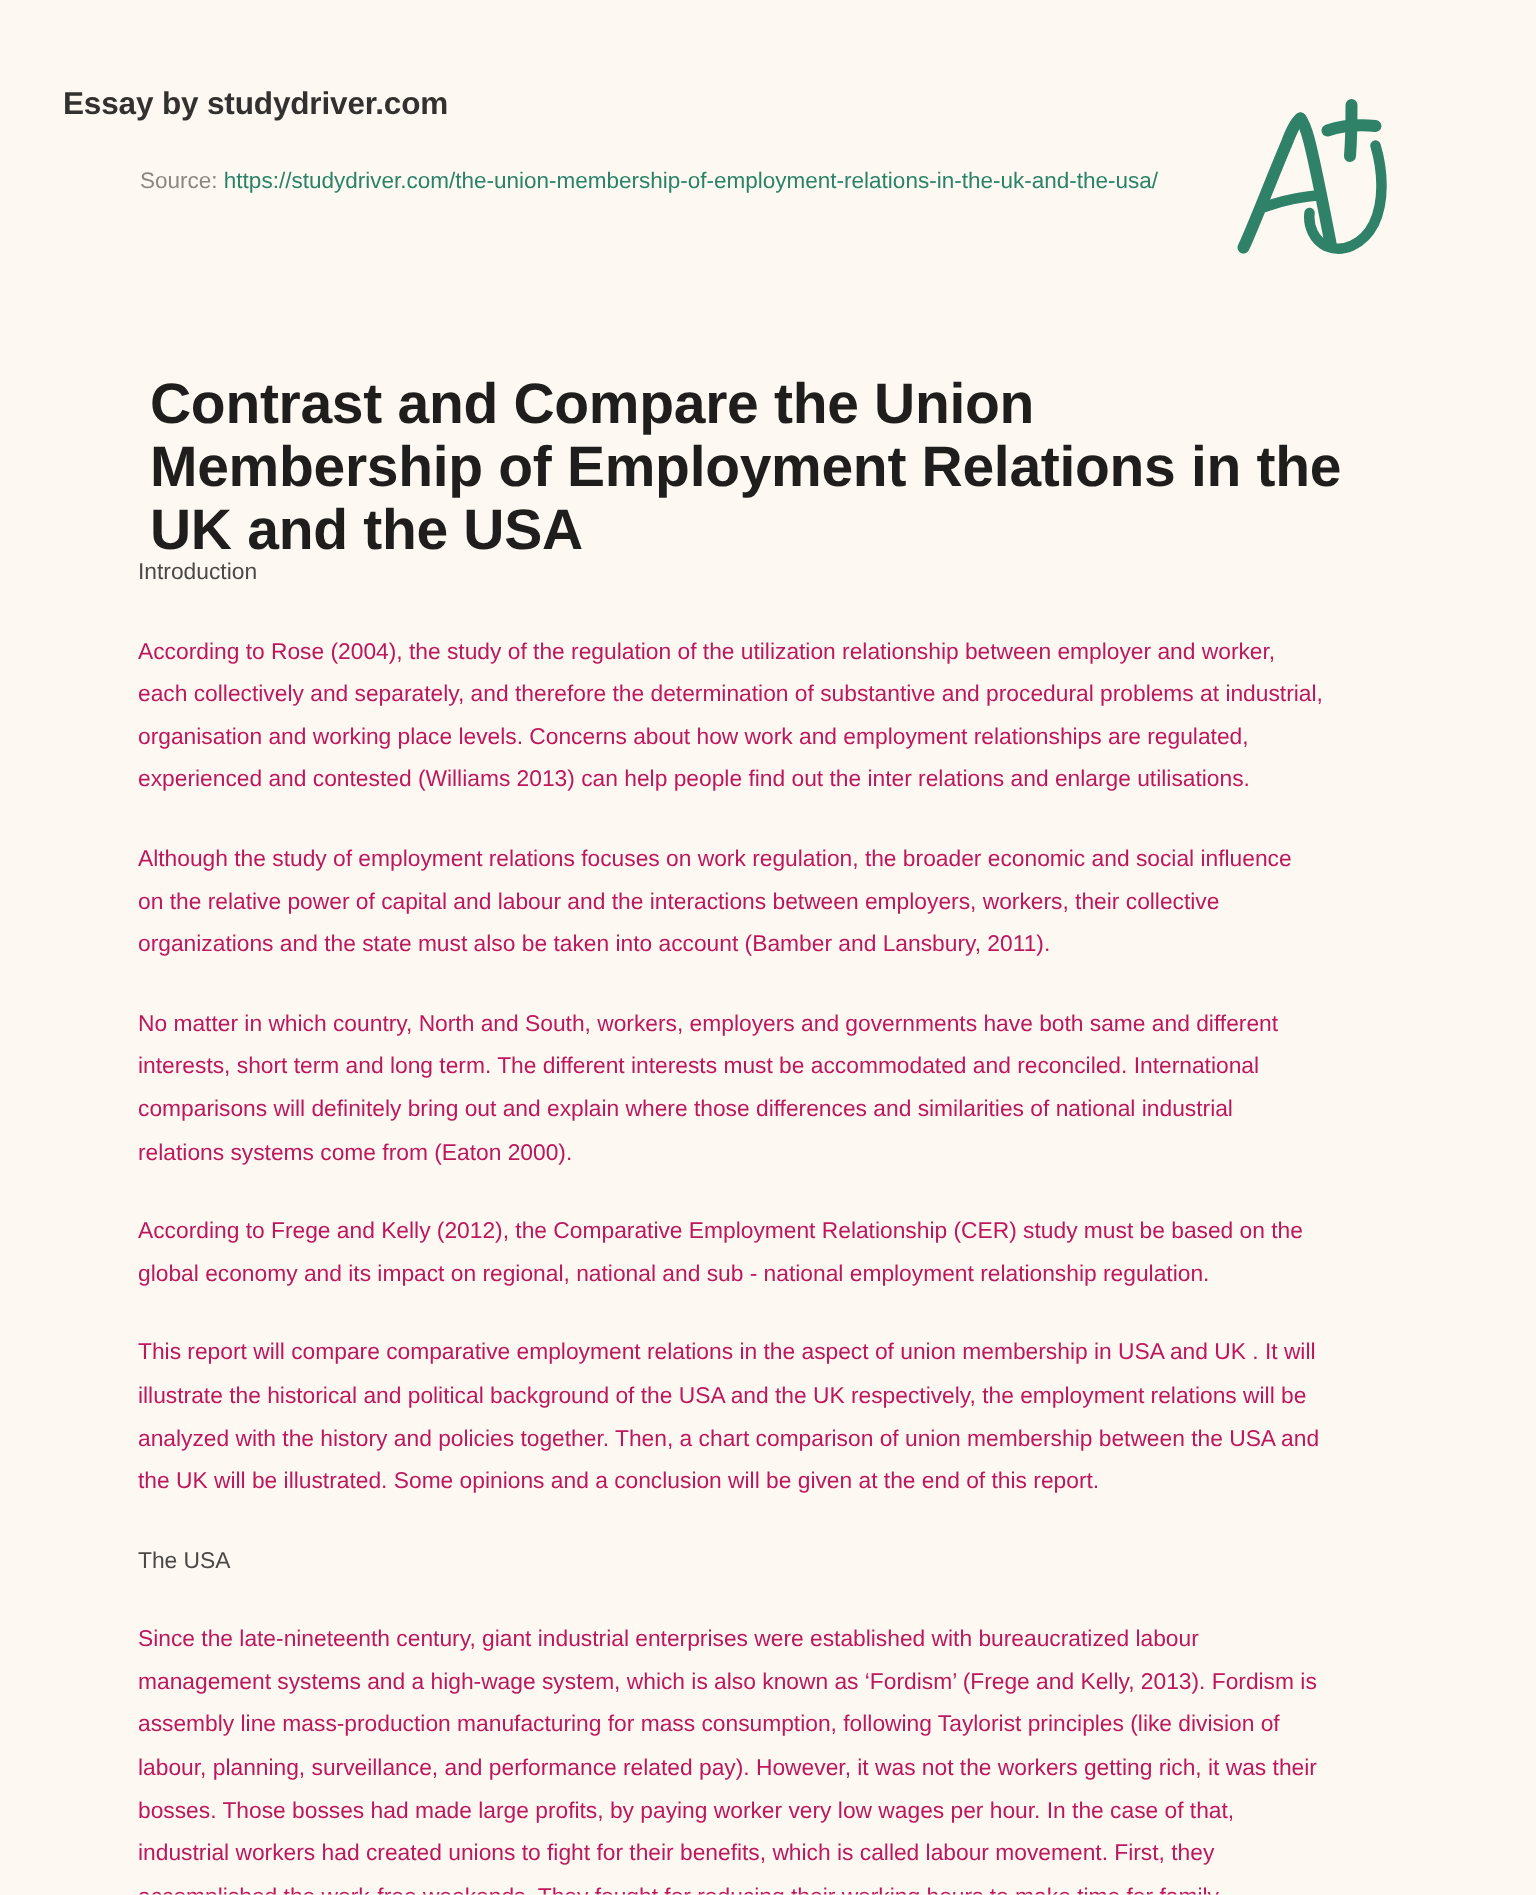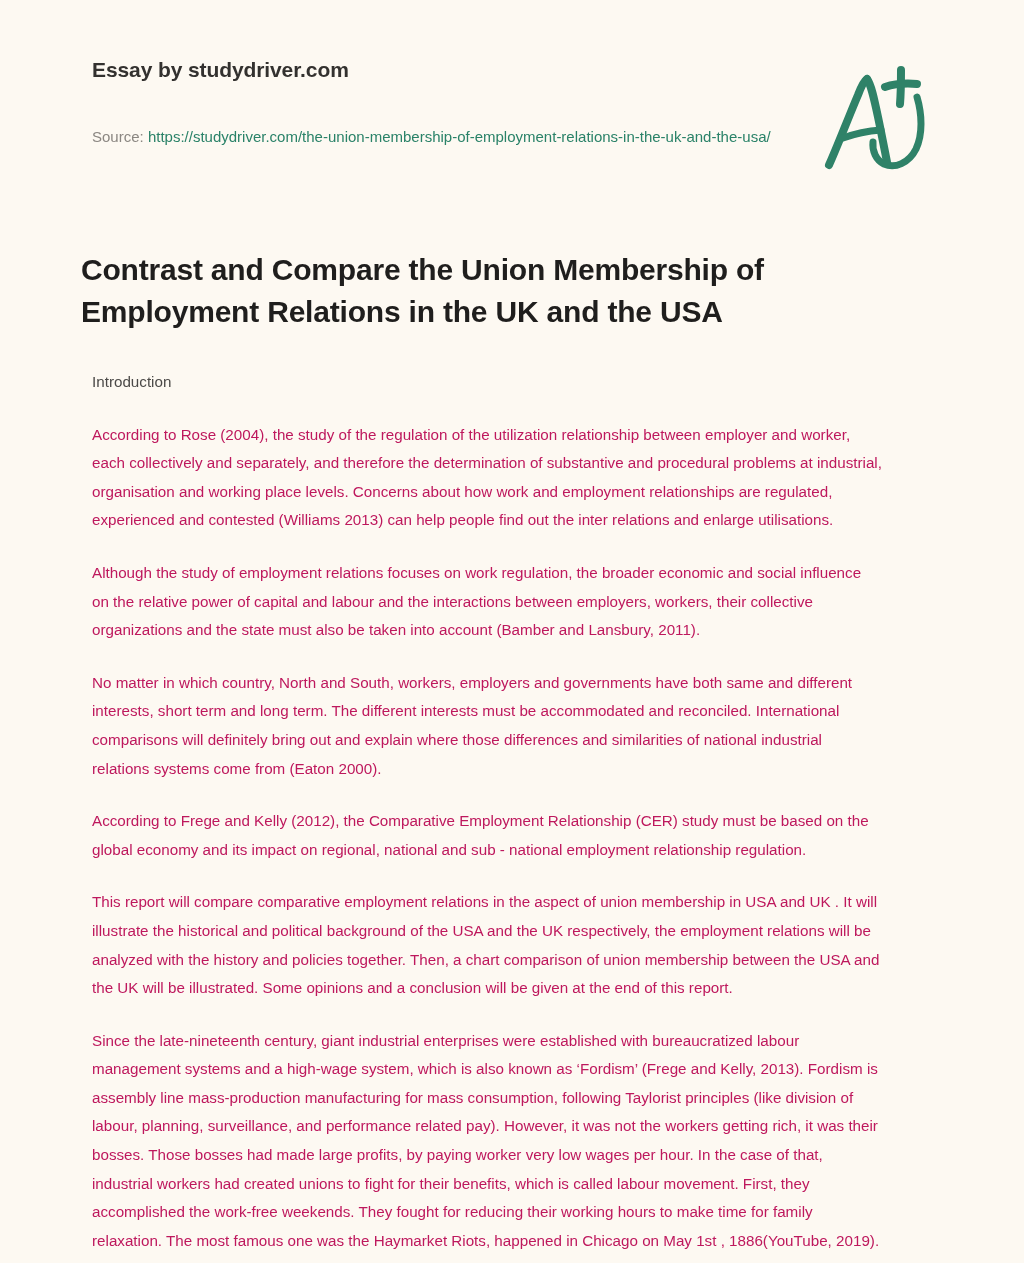--- a/index.html
+++ b/index.html
@@ -22,21 +22,21 @@
     height: 1263px;
     box-sizing: border-box;
   }
 
   
   .header {
     position: absolute;
     left: 0;
     top: 0;
     width: 1024px;
-    padding: 56px 88px 0 92px;
+    padding: 56px 88px 0 42px;
     box-sizing: border-box;
   }
 
   .header-row {
     display: flex;
     align-items: flex-start;
     justify-content: space-between;
   }
 
   .header-left {
@@ -46,25 +46,26 @@
   .essay-by {
     font-size: 21px;
     font-weight: bold;
     line-height: 28px;
     color: #33312f;
     letter-spacing: -0.1px;
     margin: 0;
   }
 
   .source-line {
-    margin-top: 38px;
+    margin-top: 22px;
     font-size: 15px;
     line-height: 29px;
     color: #8b8782;
     word-break: break-word;
+    text-align: right;
   }
 
   .source-label {
     color: #8b8782;
   }
 
   .source-url {
     color: #2a8268;
     text-decoration: none;
     word-break: break-all;
@@ -76,24 +77,24 @@
     margin-top: 6px;
     flex: 0 0 120px;
     display: flex;
     align-items: flex-start;
     justify-content: flex-end;
   }
 
   
   .doc-title {
     position: absolute;
-    left: 81px;
+    left: 100px;
     top: 249px;
     width: 800px;
-    font-size: 30px;
+    font-size: 38px;
     font-weight: bold;
     line-height: 42px;
     color: #1f1e1d;
     letter-spacing: -0.2px;
     margin: 0;
   }
 
   
   .doc-body {
     position: absolute;
@@ -160,16 +161,17 @@
   <h1 class="doc-title">Contrast and Compare the Union Membership of Employment Relations in the UK and the USA</h1>
 
   <div class="doc-body">
 
   <p class="section-head">Introduction</p>
       <p class="para">According to Rose (2004), the study of the regulation of the utilization relationship between employer and worker, each collectively and separately, and therefore the determination of substantive and procedural problems at industrial, organisation and working place levels. Concerns about how work and employment relationships are regulated, experienced and contested (Williams 2013) can help people find out the inter relations and enlarge utilisations.</p>
       <p class="para">Although the study of employment relations focuses on work regulation, the broader economic and social influence on the relative power of capital and labour and the interactions between employers, workers, their collective organizations and the state must also be taken into account (Bamber and Lansbury, 2011).</p>
       <p class="para">No matter in which country, North and South, workers, employers and governments have both same and different interests, short term and long term. The different interests must be accommodated and reconciled. International comparisons will definitely bring out and explain where those differences and similarities of national industrial relations systems come from (Eaton 2000).</p>
       <p class="para">According to Frege and Kelly (2012), the Comparative Employment Relationship (CER) study must be based on the global economy and its impact on regional, national and sub - national employment relationship regulation.</p>
       <p class="para">This report will compare comparative employment relations in the aspect of union membership in USA and UK . It will illustrate the historical and political background of the USA and the UK respectively, the employment relations will be analyzed with the history and policies together. Then, a chart comparison of union membership between the USA and the UK will be illustrated. Some opinions and a conclusion will be given at the end of this report.</p>
+      <p class="section-head">The USA</p>
       <p class="para">Since the late-nineteenth century, giant industrial enterprises were established with bureaucratized labour management systems and a high-wage system, which is also known as ‘Fordism’ (Frege and Kelly, 2013). Fordism is assembly line mass-production manufacturing for mass consumption, following Taylorist principles (like division of labour, planning, surveillance, and performance related pay). However, it was not the workers getting rich, it was their bosses. Those bosses had made large profits, by paying worker very low wages per hour. In the case of that, industrial workers had created unions to fight for their benefits, which is called labour movement. First, they accomplished the work-free weekends. They fought for reducing their working hours to make time for family relaxation. The most famous one was the Haymarket Riots, happened in Chicago on May 1st , 1886(YouTube, 2019). Child labor was also protected by labour movement. In 1886, unions forbade that kids under 14 were not allowed to be employed. Most of those protests had got results.</p>
     </div>
 
 </div>
 
 </body></html>

